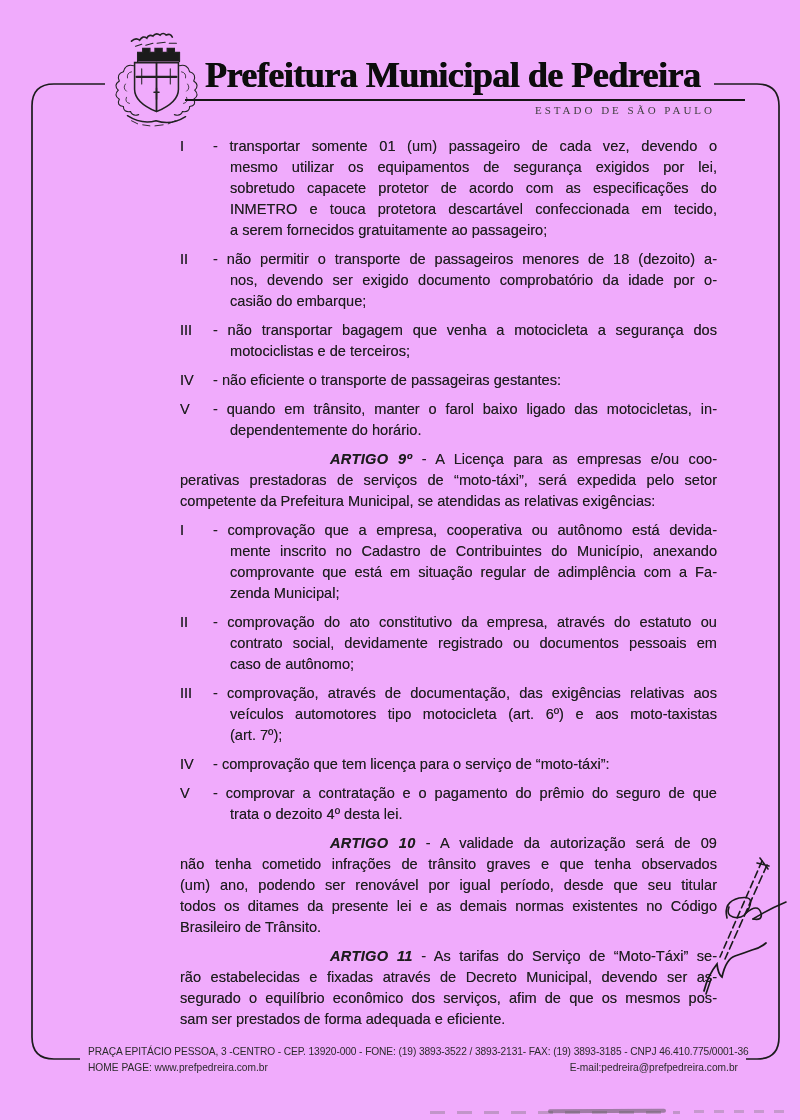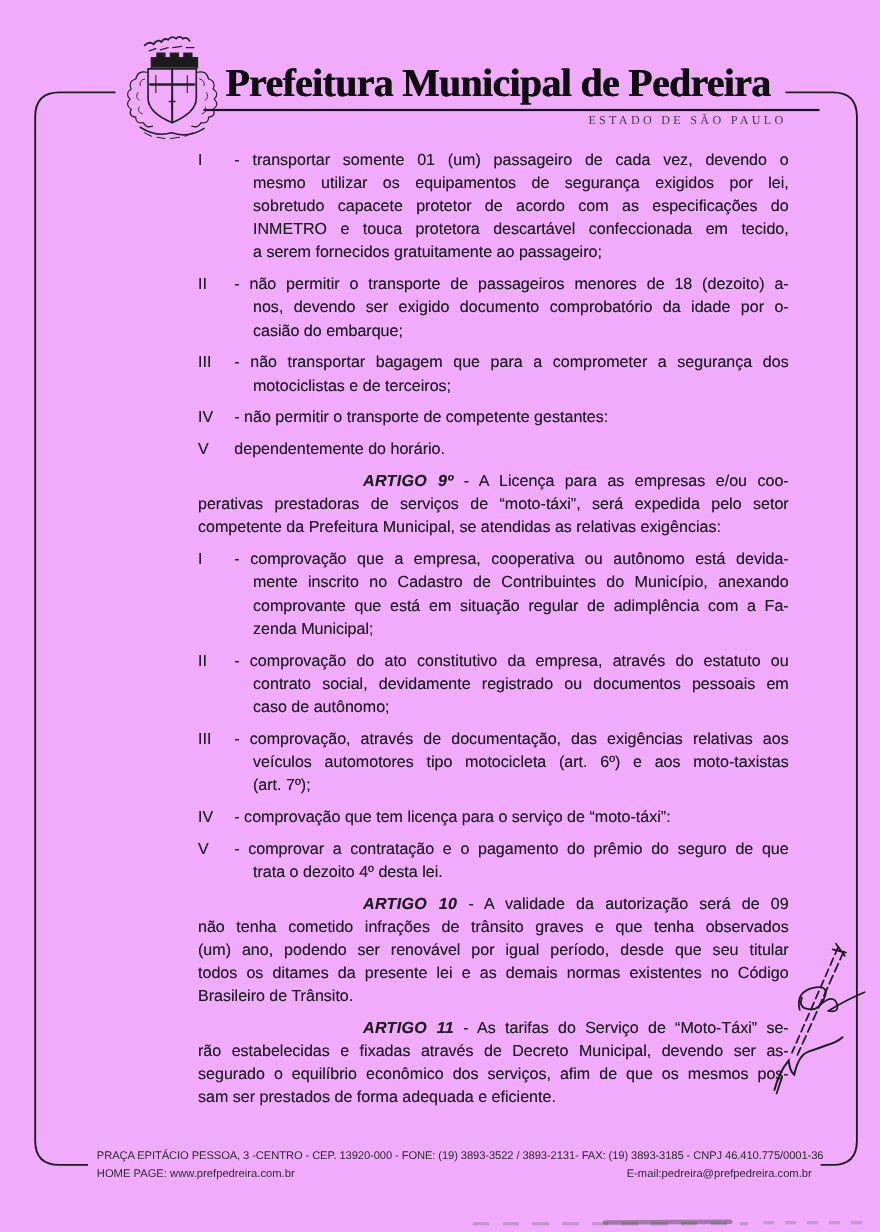--- a/index.html
+++ b/index.html
@@ -116,33 +116,34 @@
       <span class="rnum">II</span>
       <div class="itext">
           <div class="tline">- não permitir o transporte de passageiros menores de 18 (dezoito) a-</div>
           <div class="tline">nos, devendo ser exigido documento comprobatório da idade por o-</div>
           <div class="tline">casião do embarque;</div>
         </div>
     </div>
     <div class="item">
       <span class="rnum">III</span>
       <div class="itext">
-          <div class="tline">- não transportar bagagem que para a comprometer a segurança dos</div>
+          <div class="tline">- não transportar bagagem que venha a motocicleta a segurança dos</div>
           <div class="tline">motociclistas e de terceiros;</div>
         </div>
     </div>
     <div class="item">
       <span class="rnum">IV</span>
       <div class="itext">
-          <div class="tline">- não permitir o transporte de competente gestantes:</div>
+          <div class="tline">- não eficiente o transporte de passageiras gestantes:</div>
         </div>
     </div>
     <div class="item">
       <span class="rnum">V</span>
       <div class="itext">
+          <div class="tline">- quando em trânsito, manter o farol baixo ligado das motocicletas, in-</div>
           <div class="tline">dependentemente do horário.</div>
         </div>
     </div>
 
     <div class="artigo">
       <div class="tline lead">
         <span class="alabel">ARTIGO 9º</span><span> - A Licença para as empresas e/ou coo-</span>
       </div>
       <div class="rest">
           <div class="tline">perativas prestadoras de serviços de “moto-táxi”, será expedida pelo setor</div>

